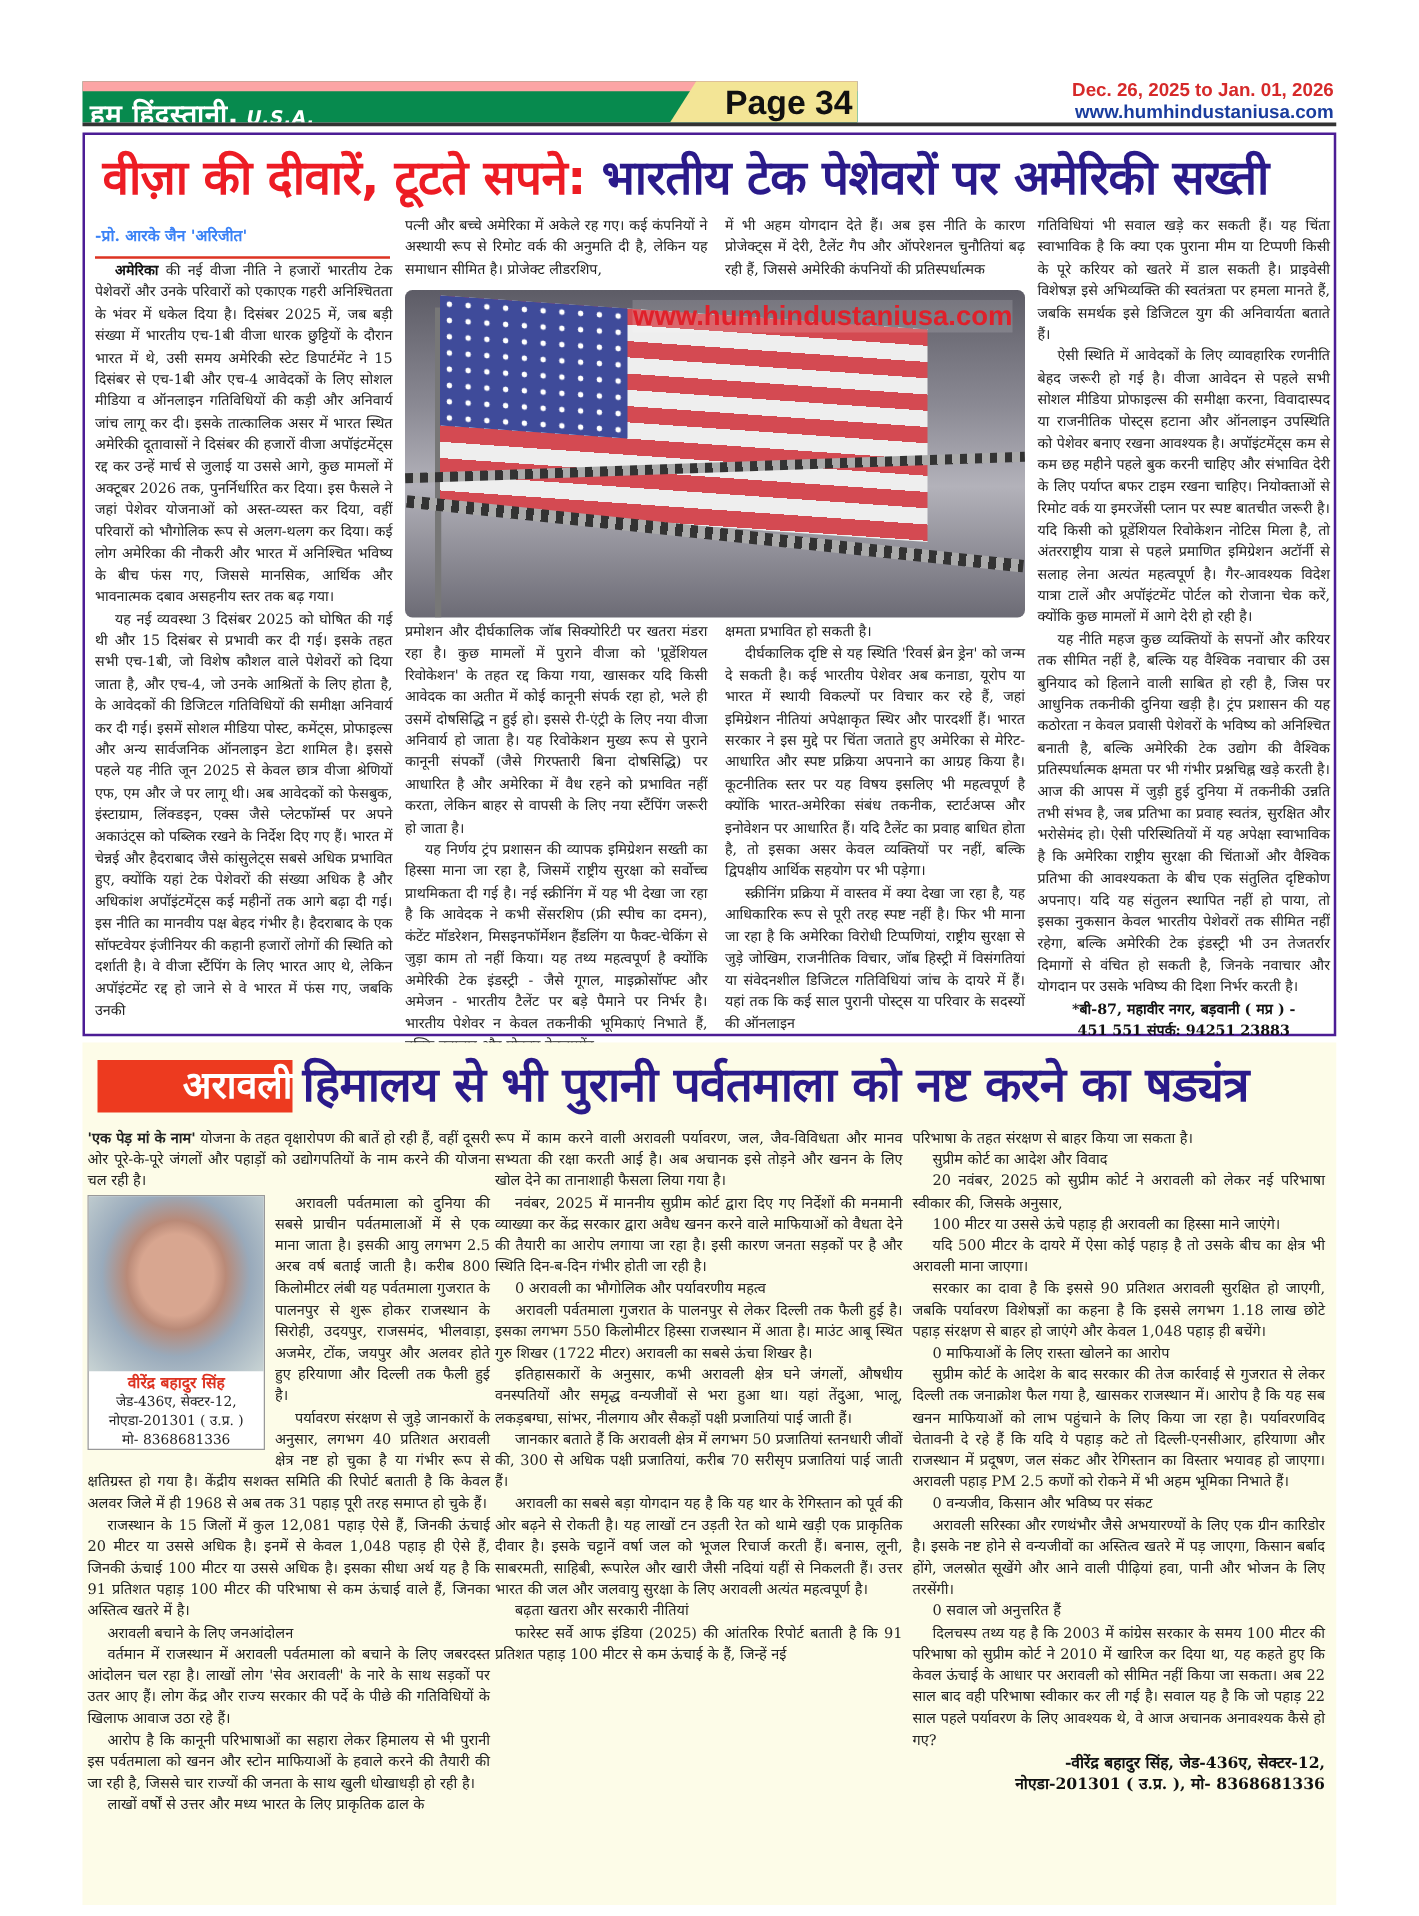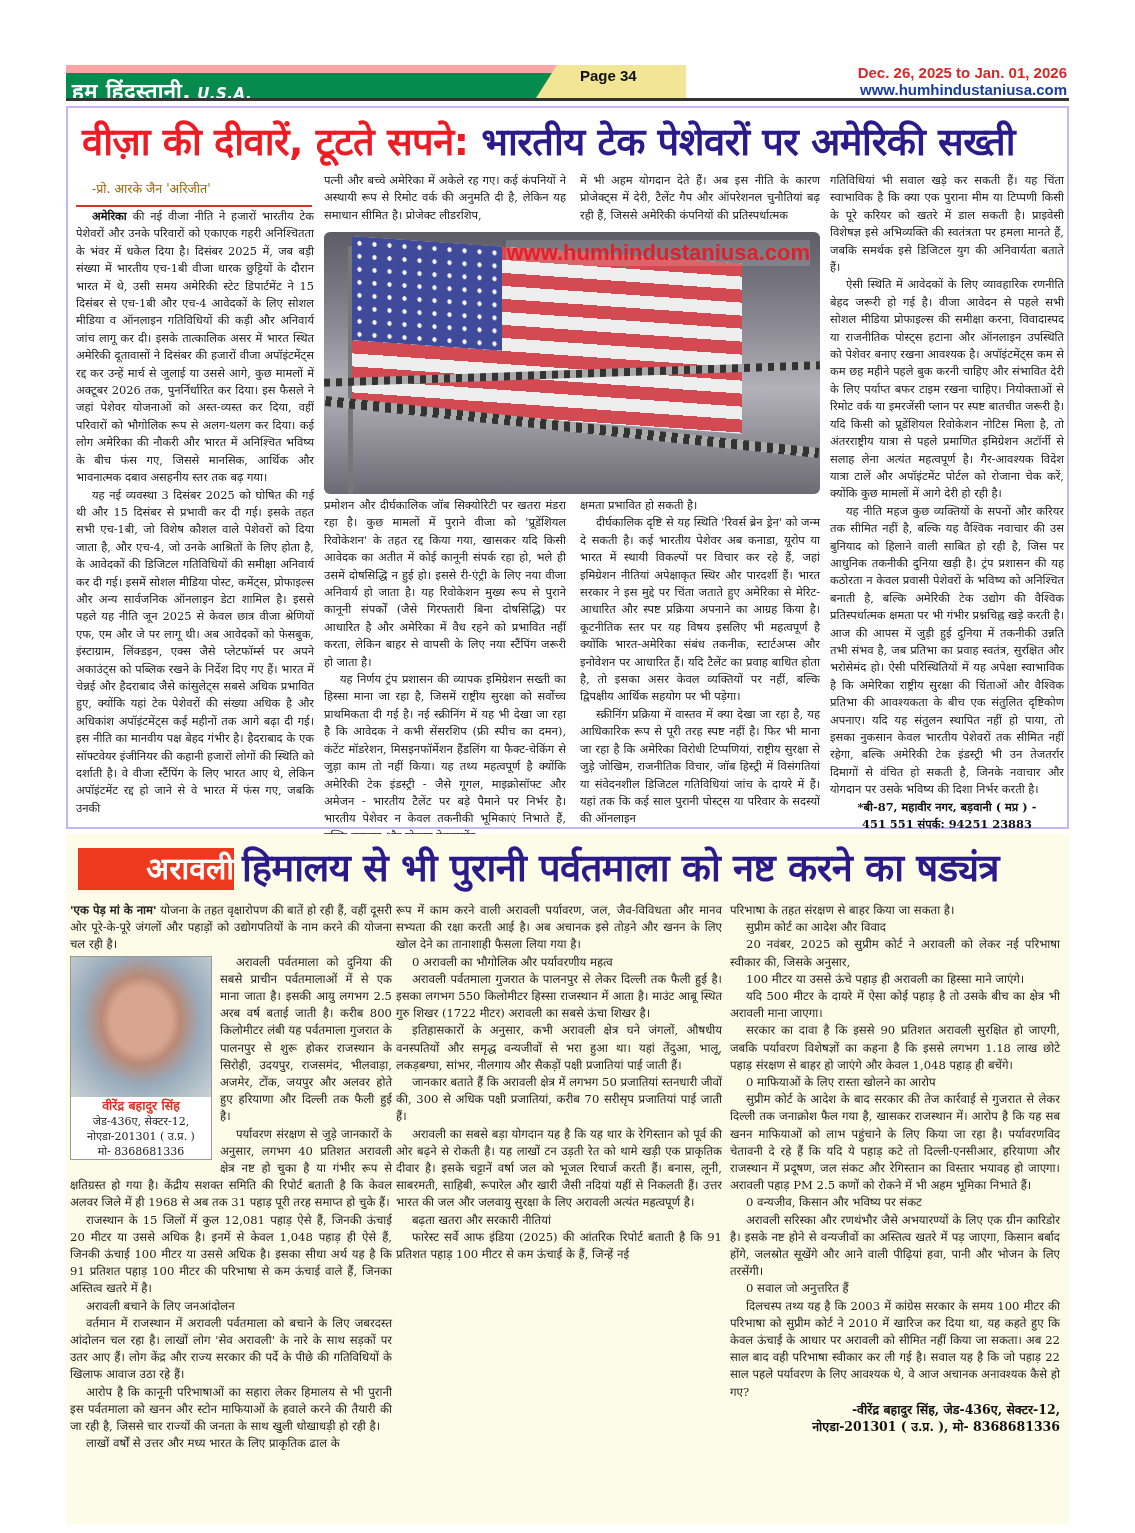--- a/index.html
+++ b/index.html
@@ -1,31 +1,31 @@
 <!DOCTYPE html>
 <html><head>
 <meta charset="utf-8">
 <style>
 *{box-sizing:border-box;margin:0;padding:0}
 body{width:1135px;height:1533px;background:#fff;font-family:"DejaVu Serif",serif;color:#222;position:relative;overflow:hidden}
 .mast{position:absolute;left:66px;top:65px;width:620px;height:33px;background:#078a4e;border-top:8px solid #fca5a5;}
 .mast-title{position:absolute;left:6px;top:2px;color:#fff;font-family:"DejaVu Sans",sans-serif;font-weight:bold;font-size:22px;letter-spacing:0.5px}
 .mast-usa{font-style:italic;font-size:15px;margin-left:6px}
 .pagebox{position:absolute;left:536px;top:65px;width:150px;height:33px;background:#f3e596;clip-path:polygon(14% 0,100% 0,100% 100%,0 100%)}
-.pagelabel{position:absolute;left:580px;top:67px;font-family:"Liberation Sans",sans-serif;font-weight:bold;font-size:15px;color:#111}
+.pagelabel{position:absolute;left:580px;top:67px;font-family:"Liberation Sans",sans-serif;font-weight:bold;font-size:27px;color:#111}
 .dateline{position:absolute;right:68px;top:64px;text-align:right;font-family:"Liberation Sans",sans-serif;font-weight:bold}
 .date{color:#d62a2a;font-size:15px}
 .site{color:#1a3d9e;font-size:15px}
 .mastrule{position:absolute;left:66px;top:98px;width:1003px;height:3px;background:#333}
 
-.story1{position:absolute;left:66px;top:106px;width:1003px;height:723px;border:2px solid #c4b5fd;}
+.story1{position:absolute;left:66px;top:106px;width:1003px;height:723px;border:2px solid #4c1d95;}
 .h1{position:absolute;left:14px;top:6px;font-family:"DejaVu Sans",sans-serif;font-weight:bold;font-size:38px;white-space:nowrap;letter-spacing:-0.5px}
 .h1 .red{color:#ed1c24}
 .h1 .blue{color:#2a1a8a}
-.byline{position:absolute;left:24px;top:70px;font-size:12.5px;font-weight:normal;color:#a16207}
+.byline{position:absolute;left:8px;top:70px;font-size:12.5px;font-weight:bold;color:#3b82f6}
 .redrule{position:absolute;left:8px;top:97px;width:236px;height:2px;background:#d32}
 .col{position:absolute;font-size:11.4px;line-height:17.4px;text-align:justify;color:#222}
 .col p{text-indent:16px}
 .col b{color:#111}
 .c1{left:8px;top:102px;width:238px}
 .c2a{left:256px;top:64px;width:242px}
 .c3a{left:512px;top:64px;width:240px}
 .c2b{left:256px;top:389px;width:242px}
 .c3b{left:512px;top:389px;width:240px}
 .c4{left:762px;top:64px;width:234px}
@@ -130,20 +130,21 @@
     <p>पर्यावरण संरक्षण से जुड़े जानकारों के अनुसार, लगभग 40 प्रतिशत अरावली क्षेत्र नष्ट हो चुका है या गंभीर रूप से क्षतिग्रस्त हो गया है। केंद्रीय सशक्त समिति की रिपोर्ट बताती है कि केवल अलवर जिले में ही 1968 से अब तक 31 पहाड़ पूरी तरह समाप्त हो चुके हैं।</p>
     <p>राजस्थान के 15 जिलों में कुल 12,081 पहाड़ ऐसे हैं, जिनकी ऊंचाई 20 मीटर या उससे अधिक है। इनमें से केवल 1,048 पहाड़ ही ऐसे हैं, जिनकी ऊंचाई 100 मीटर या उससे अधिक है। इसका सीधा अर्थ यह है कि 91 प्रतिशत पहाड़ 100 मीटर की परिभाषा से कम ऊंचाई वाले हैं, जिनका अस्तित्व खतरे में है।</p>
     <p>अरावली बचाने के लिए जनआंदोलन</p>
     <p>वर्तमान में राजस्थान में अरावली पर्वतमाला को बचाने के लिए जबरदस्त आंदोलन चल रहा है। लाखों लोग 'सेव अरावली' के नारे के साथ सड़कों पर उतर आए हैं। लोग केंद्र और राज्य सरकार की पर्दे के पीछे की गतिविधियों के खिलाफ आवाज उठा रहे हैं।</p>
     <p>आरोप है कि कानूनी परिभाषाओं का सहारा लेकर हिमालय से भी पुरानी इस पर्वतमाला को खनन और स्टोन माफियाओं के हवाले करने की तैयारी की जा रही है, जिससे चार राज्यों की जनता के साथ खुली धोखाधड़ी हो रही है।</p>
     <p>लाखों वर्षों से उत्तर और मध्य भारत के लिए प्राकृतिक ढाल के</p>
   </div>
 
   <div class="col2 d2">
     <div>रूप में काम करने वाली अरावली पर्यावरण, जल, जैव-विविधता और मानव सभ्यता की रक्षा करती आई है। अब अचानक इसे तोड़ने और खनन के लिए खोल देने का तानाशाही फैसला लिया गया है।</div>
+    <p>नवंबर, 2025 में माननीय सुप्रीम कोर्ट द्वारा दिए गए निर्देशों की मनमानी व्याख्या कर केंद्र सरकार द्वारा अवैध खनन करने वाले माफियाओं को वैधता देने की तैयारी का आरोप लगाया जा रहा है। इसी कारण जनता सड़कों पर है और स्थिति दिन-ब-दिन गंभीर होती जा रही है।</p>
     <p>0 अरावली का भौगोलिक और पर्यावरणीय महत्व</p>
     <p>अरावली पर्वतमाला गुजरात के पालनपुर से लेकर दिल्ली तक फैली हुई है। इसका लगभग 550 किलोमीटर हिस्सा राजस्थान में आता है। माउंट आबू स्थित गुरु शिखर (1722 मीटर) अरावली का सबसे ऊंचा शिखर है।</p>
     <p>इतिहासकारों के अनुसार, कभी अरावली क्षेत्र घने जंगलों, औषधीय वनस्पतियों और समृद्ध वन्यजीवों से भरा हुआ था। यहां तेंदुआ, भालू, लकड़बग्घा, सांभर, नीलगाय और सैकड़ों पक्षी प्रजातियां पाई जाती हैं।</p>
     <p>जानकार बताते हैं कि अरावली क्षेत्र में लगभग 50 प्रजातियां स्तनधारी जीवों की, 300 से अधिक पक्षी प्रजातियां, करीब 70 सरीसृप प्रजातियां पाई जाती हैं।</p>
     <p>अरावली का सबसे बड़ा योगदान यह है कि यह थार के रेगिस्तान को पूर्व की ओर बढ़ने से रोकती है। यह लाखों टन उड़ती रेत को थामे खड़ी एक प्राकृतिक दीवार है। इसके चट्टानें वर्षा जल को भूजल रिचार्ज करती हैं। बनास, लूनी, साबरमती, साहिबी, रूपारेल और खारी जैसी नदियां यहीं से निकलती हैं। उत्तर भारत की जल और जलवायु सुरक्षा के लिए अरावली अत्यंत महत्वपूर्ण है।</p>
     <p>बढ़ता खतरा और सरकारी नीतियां</p>
     <p>फारेस्ट सर्वे आफ इंडिया (2025) की आंतरिक रिपोर्ट बताती है कि 91 प्रतिशत पहाड़ 100 मीटर से कम ऊंचाई के हैं, जिन्हें नई</p>
   </div>
 
   <div class="col2 d3">

